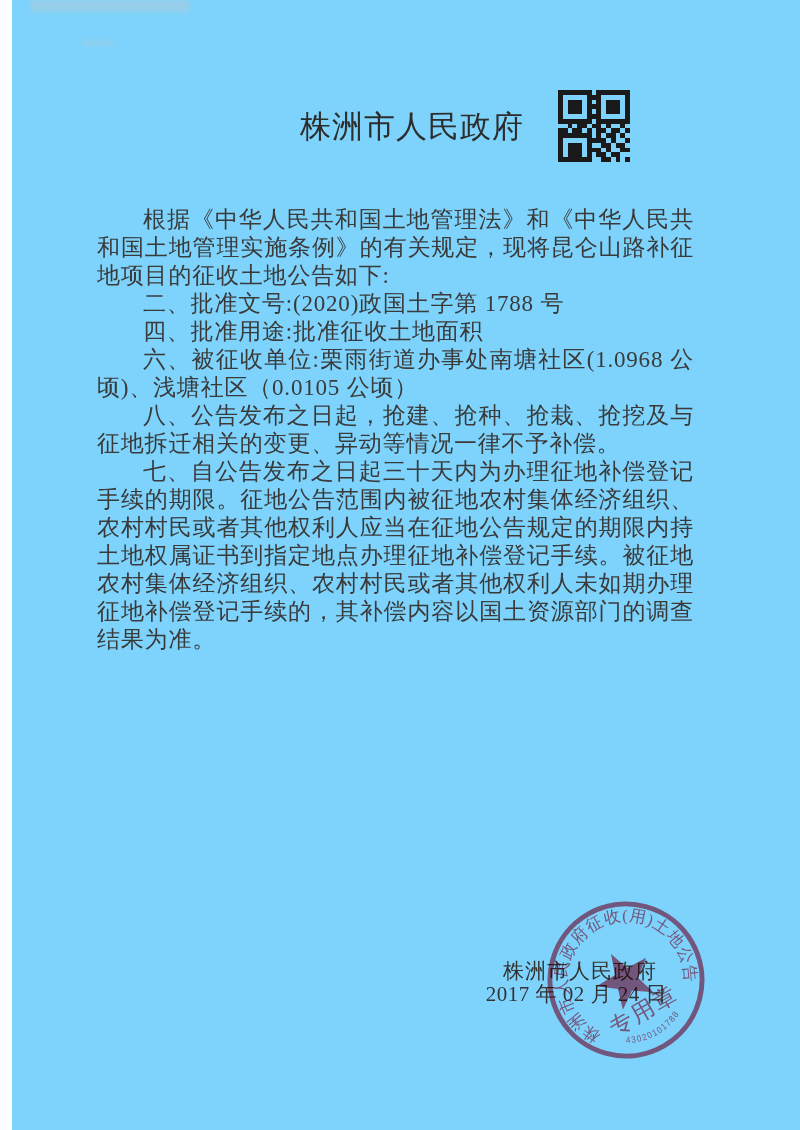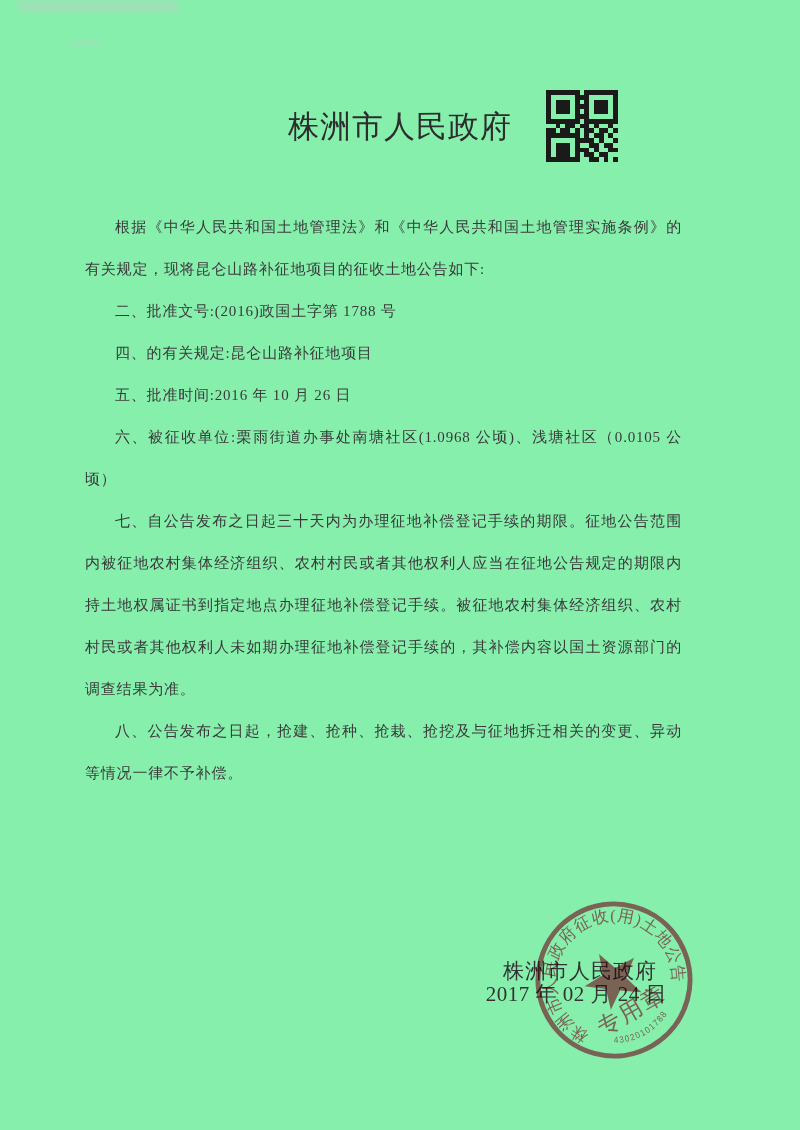--- a/index.html
+++ b/index.html
@@ -3,36 +3,36 @@
 <meta charset="utf-8">
 <style>
   html,body{margin:0;padding:0;}
   body{
     width:800px;height:1130px;
     background:#fdfdfd;
     font-family:"Liberation Serif","DejaVu Serif",serif;
     position:relative;overflow:hidden;
     color:#383838;
   }
-  .page{position:absolute;inset:0;background:#86efac;}
+  .page{position:absolute;inset:0;background:#7dd3fc;margin-left:12px;}
   
   .smudge{position:absolute;background:#c8c8c8;opacity:.35;filter:blur(2px);border-radius:4px;}
   .smudge.s1{left:18px;top:0;width:160px;height:12px;}
   .smudge.s2{left:70px;top:40px;width:32px;height:6px;opacity:.25;}
 
   .title-block{
     position:absolute;left:0;top:104px;width:800px;
     text-align:center;font-size:31px;line-height:46px;
     color:#2d2d2d;letter-spacing:1px;
   }
   .qr{position:absolute;left:545px;top:90px;width:74px;height:72px;}
 
   .content{
     position:absolute;left:85px;top:206px;width:597px;
-    font-size:15px;line-height:42px;letter-spacing:0.8px;
+    font-size:23px;line-height:28px;letter-spacing:0.8px;
     text-align:justify;color:#3a3a3a;
   }
   .content p{margin:0;text-indent:2em;}
 
   .signature{
     position:absolute;top:957px;right:143px;
     font-size:21px;letter-spacing:1px;color:#333;
   }
   .docdate{
     position:absolute;top:980px;right:133px;
@@ -197,26 +197,25 @@
       <rect x="5" y="14" width="1" height="1" fill="#1a1a1a"></rect>
       <rect x="6" y="14" width="1" height="1" fill="#1a1a1a"></rect>
       <rect x="9" y="14" width="1" height="1" fill="#1a1a1a"></rect>
       <rect x="10" y="14" width="1" height="1" fill="#1a1a1a"></rect>
       <rect x="12" y="14" width="1" height="1" fill="#1a1a1a"></rect>
       <rect x="14" y="14" width="1" height="1" fill="#1a1a1a"></rect>
     </svg>
 
   <div class="content">
     <p>根据《中华人民共和国土地管理法》和《中华人民共和国土地管理实施条例》的有关规定，现将昆仑山路补征地项目的征收土地公告如下:</p>
-    <p>二、批准文号:(2016)政国土字第 1788 号</p>
-    <p>四、的有关规定:昆仑山路补征地项目</p>
-    <p>五、批准时间:2016 年 10 月 26 日</p>
+    <p>二、批准文号:(2020)政国土字第 1788 号</p>
+    <p>四、批准用途:批准征收土地面积</p>
     <p>六、被征收单位:栗雨街道办事处南塘社区(1.0968 公顷)、浅塘社区（0.0105 公顷）</p>
+    <p>八、公告发布之日起，抢建、抢种、抢栽、抢挖及与征地拆迁相关的变更、异动等情况一律不予补偿。</p>
     <p>七、自公告发布之日起三十天内为办理征地补偿登记手续的期限。征地公告范围内被征地农村集体经济组织、农村村民或者其他权利人应当在征地公告规定的期限内持土地权属证书到指定地点办理征地补偿登记手续。被征地农村集体经济组织、农村村民或者其他权利人未如期办理征地补偿登记手续的，其补偿内容以国土资源部门的调查结果为准。</p>
-    <p>八、公告发布之日起，抢建、抢种、抢栽、抢挖及与征地拆迁相关的变更、异动等情况一律不予补偿。</p>
   </div>
 
   <div class="signature">株洲市人民政府</div>
   <div class="docdate">2017 年 02 月 24 日</div>
 
   <svg class="seal" viewBox="0 0 200 200" aria-hidden="true">
     <defs>
       <path id="seal-ring-path" d="M 51.7 133.8 A 59 59 0 1 1 148.3 133.8"></path>
       <path id="seal-number-path" d="M 68.5 154.6 A 63 63 0 0 0 131.5 154.6"></path>
     </defs>

